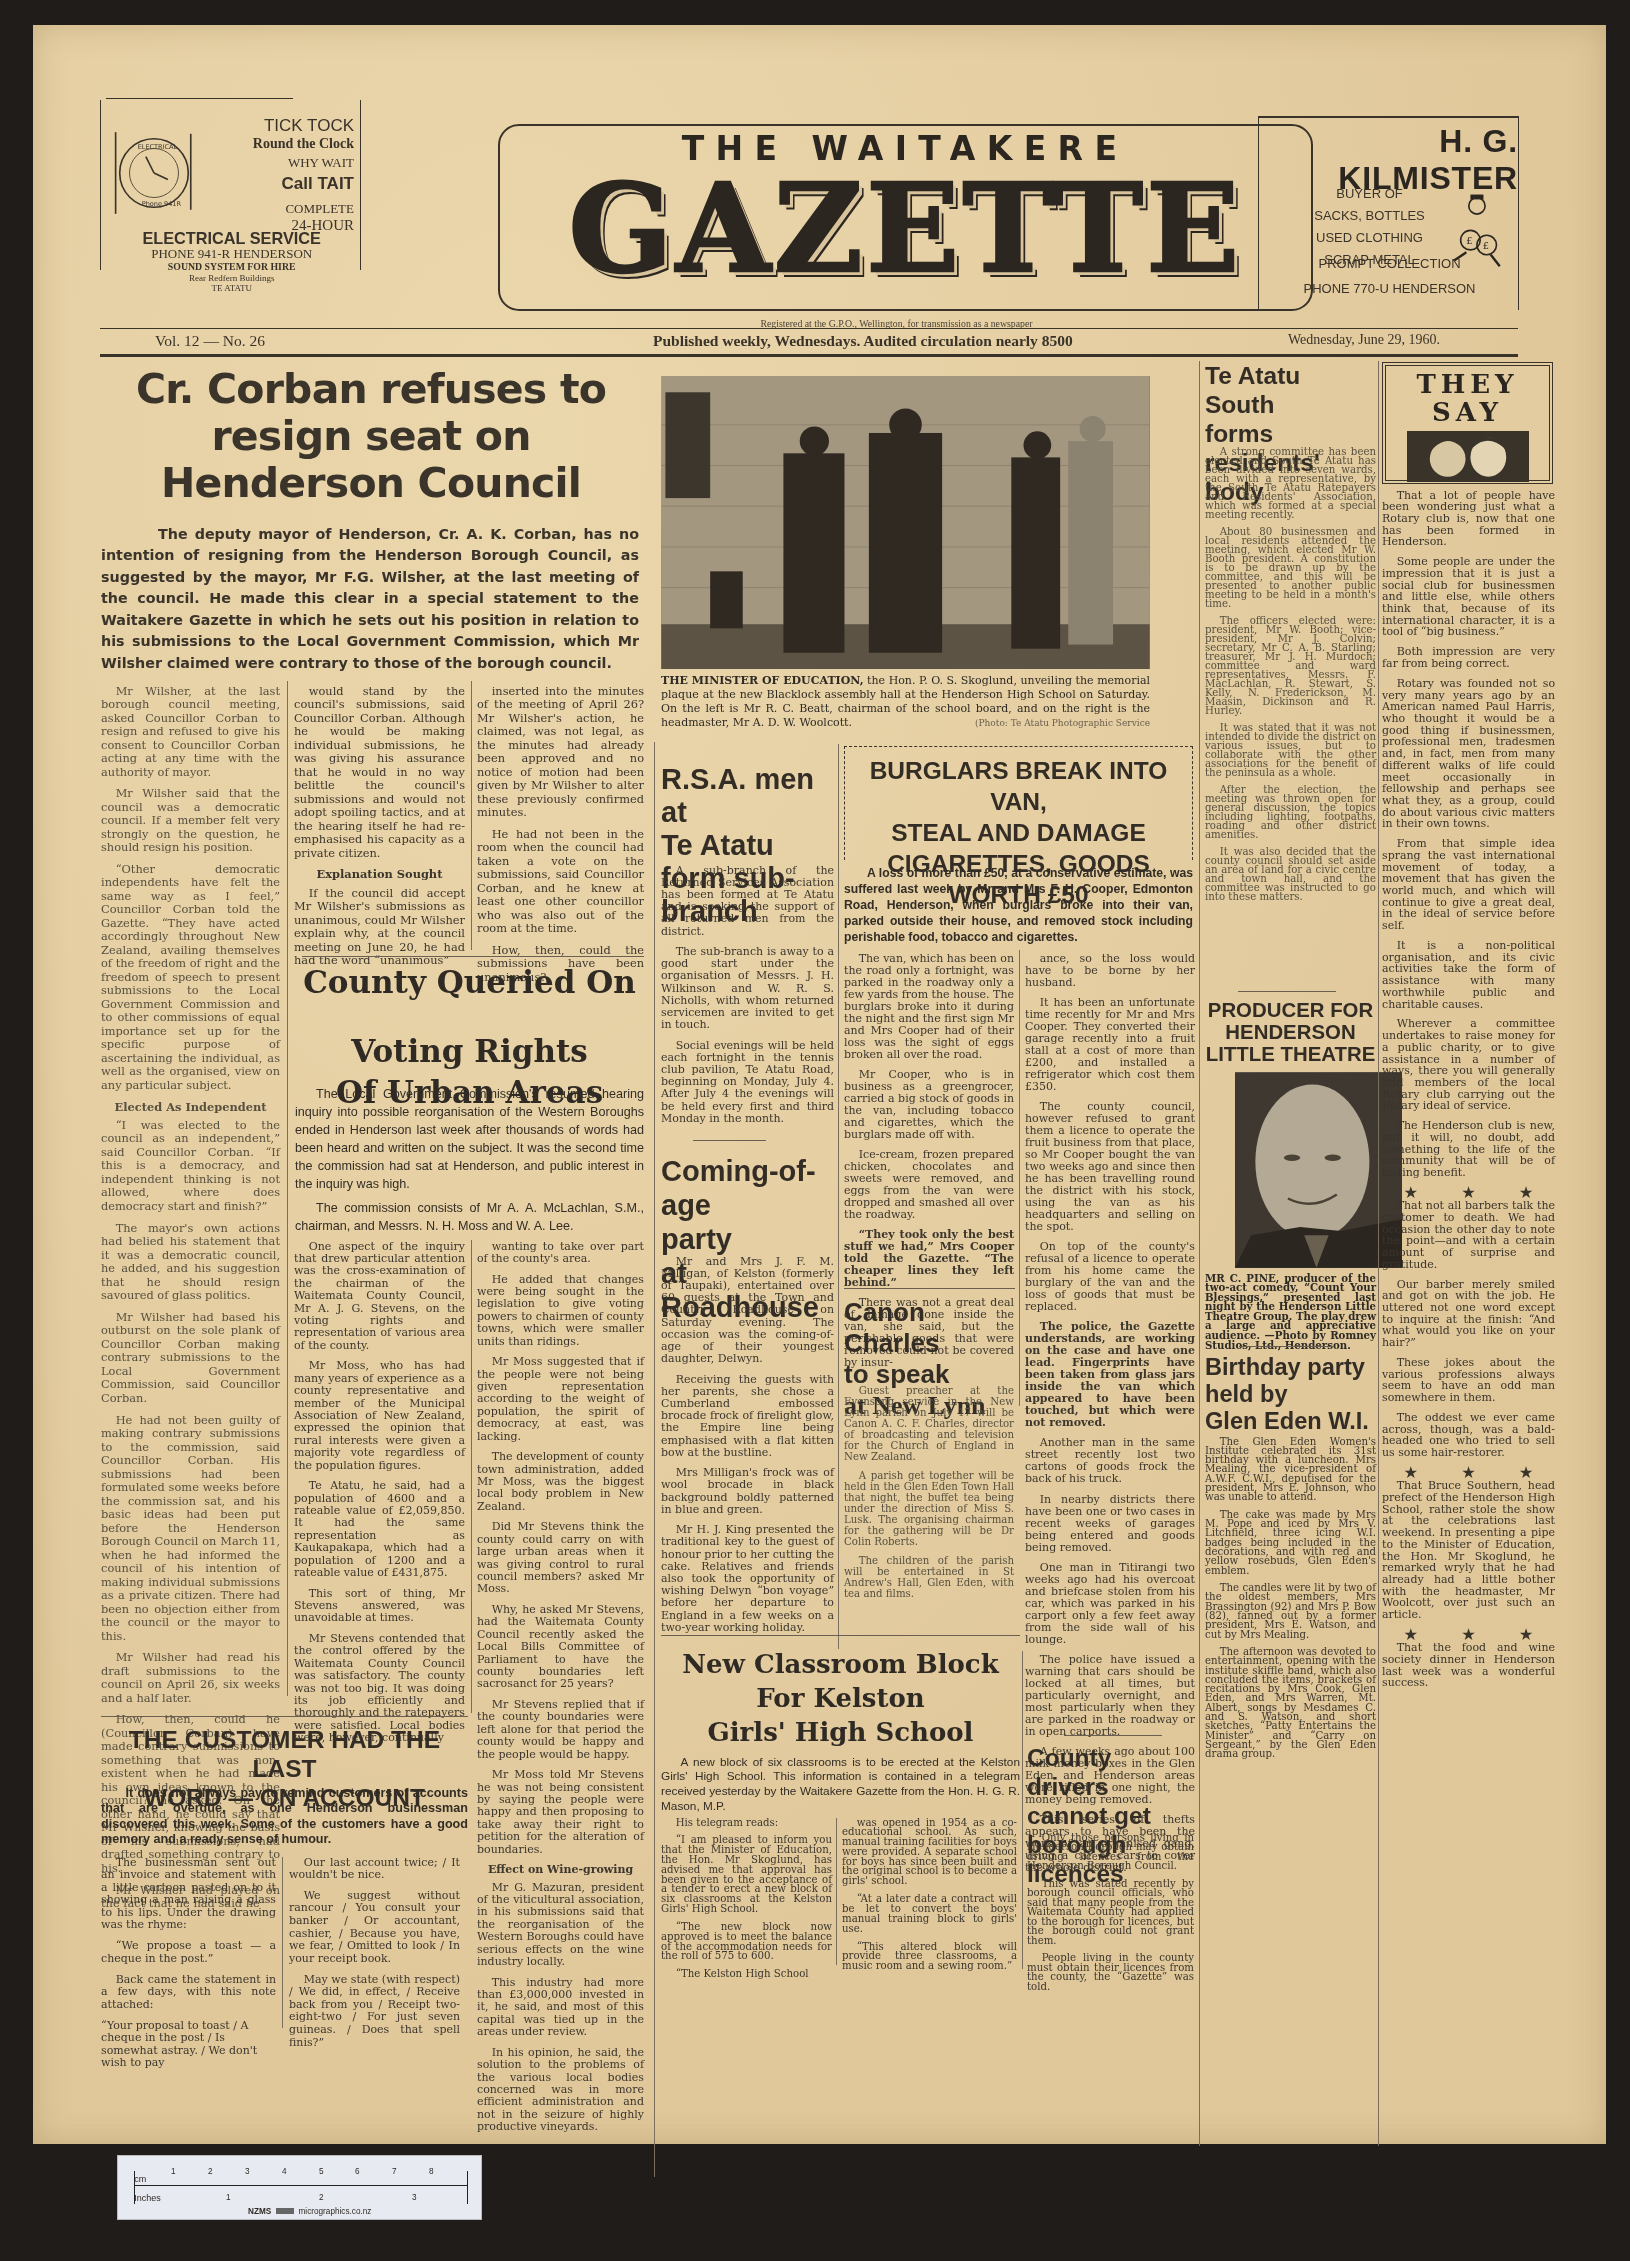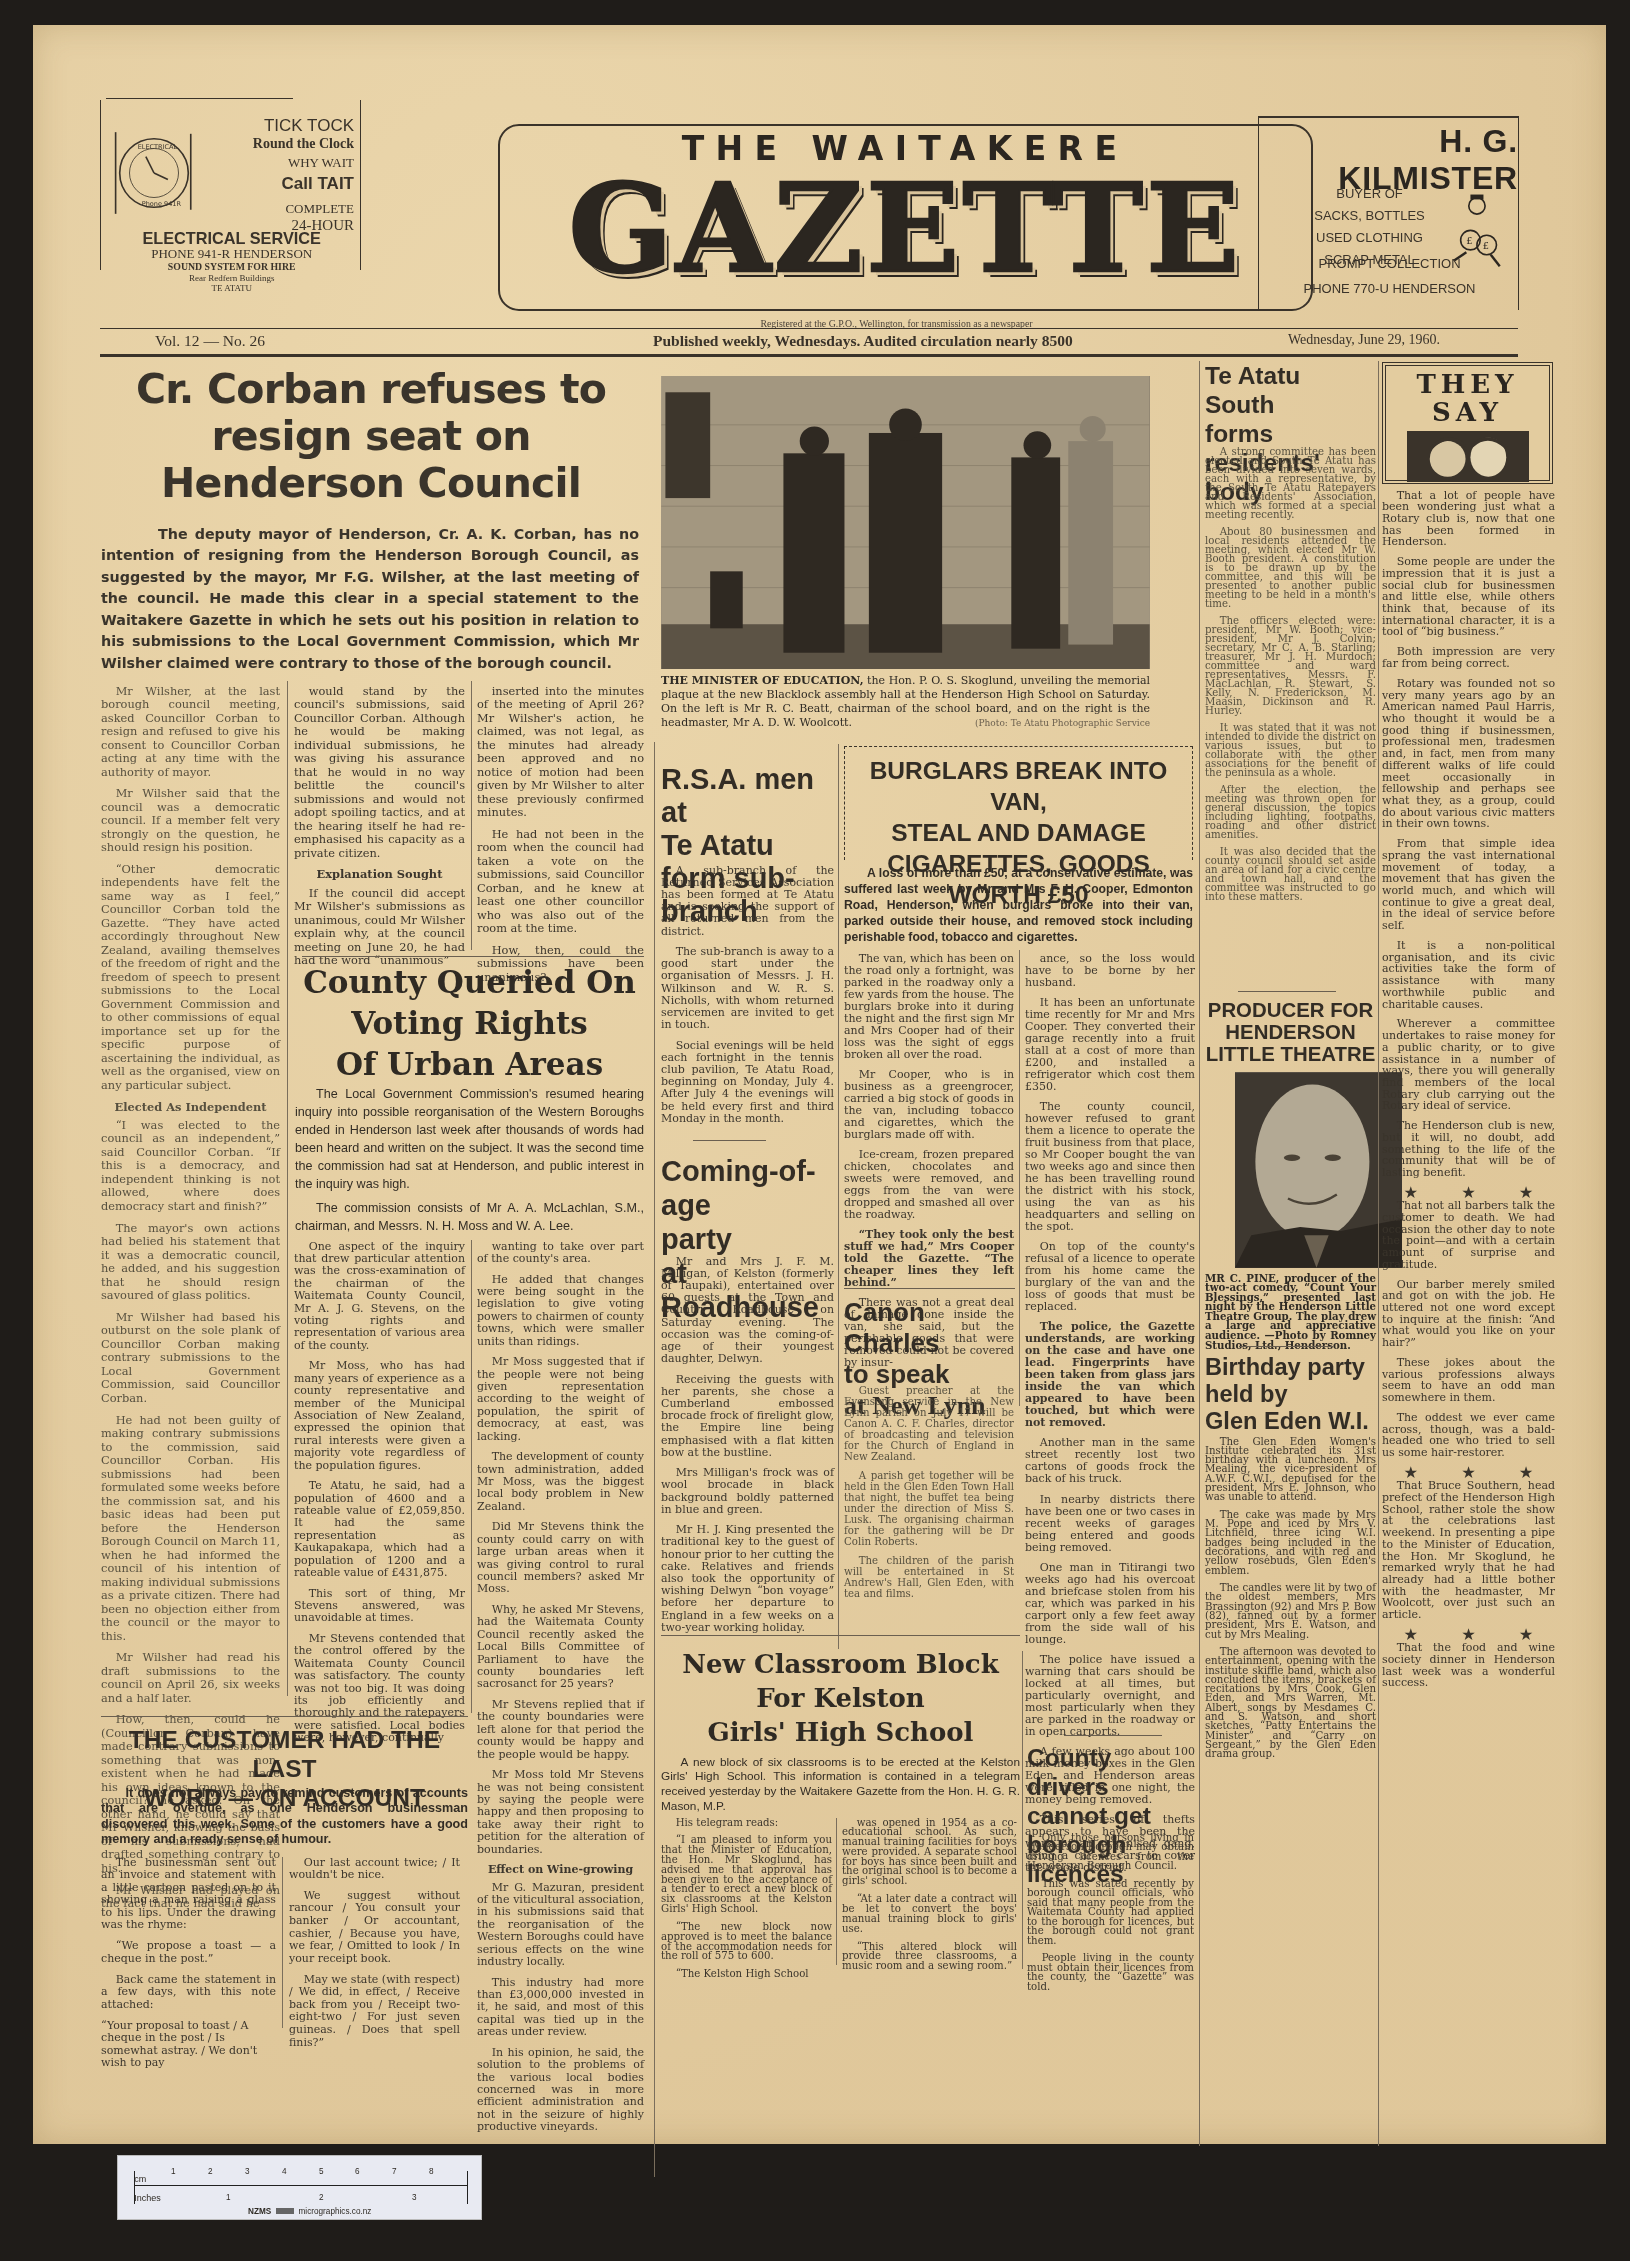--- a/index.html
+++ b/index.html
@@ -133,21 +133,21 @@
   <div class="rule-v" style="left:438px;top:656px;height:269px;"></div>
   <div class="col" style="left:444px;top:660px;width:167px;font-size:11.4px;line-height:13.5px;">
     <p>inserted into the minutes of the meeting of April 26? Mr Wilsher's action, he claimed, was not legal, as the minutes had already been approved and no notice of motion had been given by Mr Wilsher to alter these previously confirmed minutes.</p>
     <p>He had not been in the room when the council had taken a vote on the submissions, said Councillor Corban, and he knew at least one other councillor who was also out of the room at the time.</p>
     <p>How, then, could the submissions have been unanimous?</p>
   </div>
   <div class="rule-hthin" style="left:269px;top:931px;width:342px;"></div>
 
   <div class="abs" style="left:261px;top:937px;width:351px;color:#2f2a23;">
     <div class="hl-serif" style="font-size:31px;line-height:41px;">County Queried On</div>
-    <div class="hl-serif" style="font-size:31px;line-height:41px;">Voting Rights</div>
+    <div class="hl-serif" style="font-size:31px;line-height:41px;margin-top:28px;">Voting Rights</div>
     <div class="hl-serif" style="font-size:31px;line-height:41px;">Of Urban Areas</div>
   </div>
   <div class="abs stand-cond" style="left:262px;top:1060px;width:349px;font-size:12.6px;line-height:18px;font-weight:normal;text-indent:21px;">The Local Government Commission's resumed hearing inquiry into possible reorganisation of the Western Boroughs ended in Henderson last week after thousands of words had been heard and written on the subject. It was the second time the commission had sat at Henderson, and public interest in the inquiry was high.</div>
   <div class="abs stand-cond" style="left:262px;top:1174px;width:349px;font-size:12.6px;line-height:18px;font-weight:normal;text-indent:21px;">The commission consists of Mr A. A. McLachlan, S.M., chairman, and Messrs. N. H. Moss and W. A. Lee.</div>
   <div class="col" style="left:261px;top:1216px;width:171px;font-size:11px;line-height:12.4px;">
     <p>One aspect of the inquiry that drew particular attention was the cross-examination of the chairman of the Waitemata County Council, Mr A. J. G. Stevens, on the voting rights and representation of various area of the county.</p>
     <p>Mr Moss, who has had many years of experience as a county representative and member of the Municipal Association of New Zealand, expressed the opinion that rural interests were given a majority vote regardless of the population figures.</p>
     <p>Te Atatu, he said, had a population of 4600 and a rateable value of £2,059,850. It had the same representation as Kaukapakapa, which had a population of 1200 and a rateable value of £431,875.</p>
     <p>This sort of thing, Mr Stevens answered, was unavoidable at times.</p>
     <p>Mr Stevens contended that the control offered by the Waitemata County Council was satisfactory. The county was not too big. It was doing its job efficiently and thoroughly and the ratepayers were satisfied. Local bodies were, however, continually</p>

